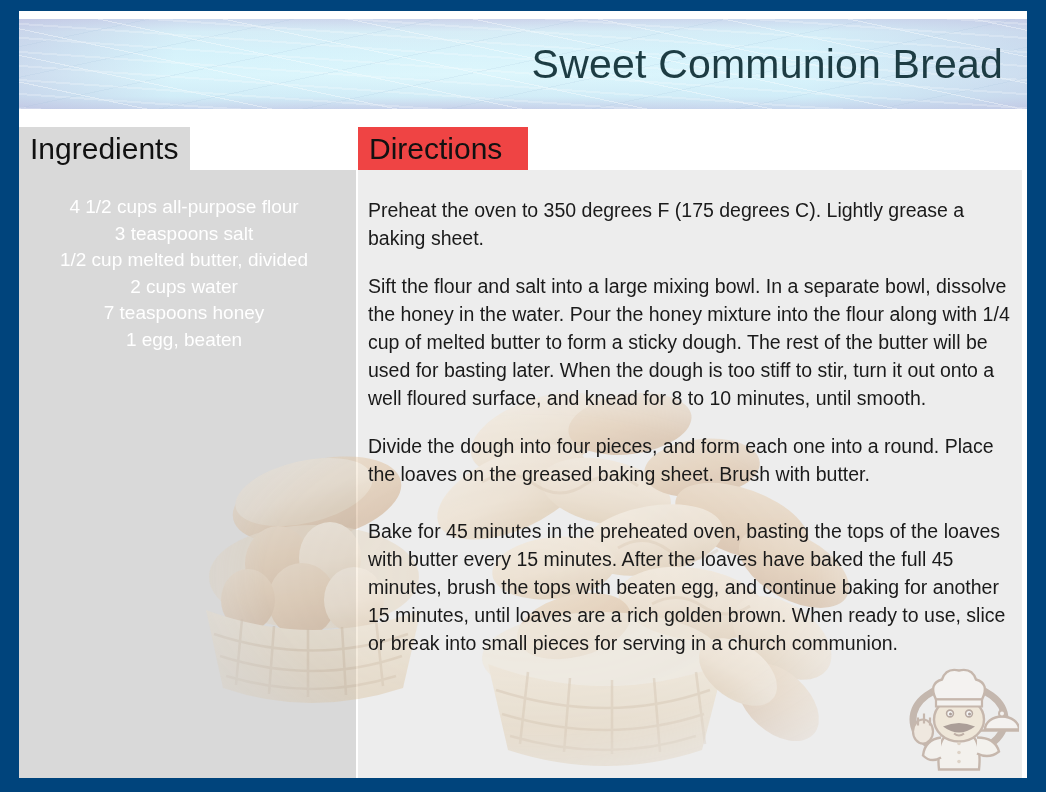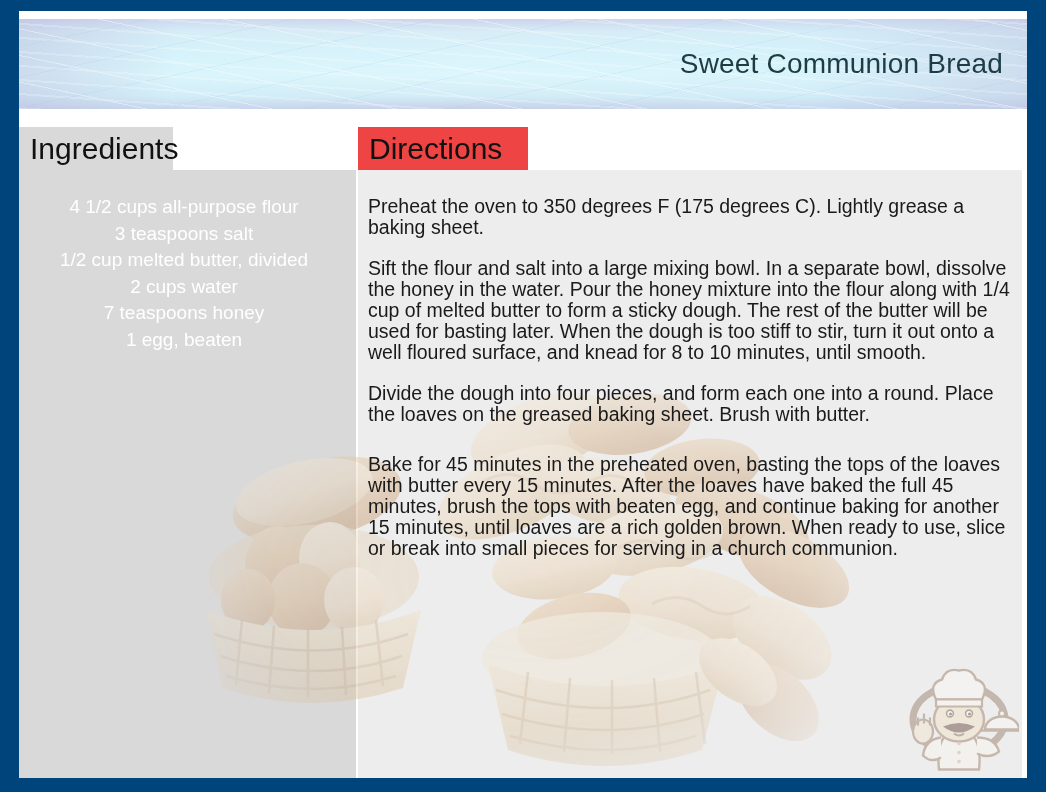--- a/index.html
+++ b/index.html
@@ -40,39 +40,39 @@
     opacity:.5;
     background-image:
       repeating-linear-gradient(12deg, rgba(255,255,255,0.75) 0px, rgba(255,255,255,0.75) 1px, rgba(255,255,255,0) 1px, rgba(255,255,255,0) 26px),
       repeating-linear-gradient(-12deg, rgba(160,190,215,0.30) 0px, rgba(160,190,215,0.30) 1px, rgba(160,190,215,0) 1px, rgba(160,190,215,0) 30px),
       repeating-linear-gradient(4deg, rgba(255,255,255,0.45) 0px, rgba(255,255,255,0.45) 2px, rgba(255,255,255,0) 2px, rgba(255,255,255,0) 14px);
   }
   .banner-title{
     position:absolute;
     right:24px;top:50%;
     transform:translateY(-50%);
-    font-size:28px;
+    font-size:41px;
     letter-spacing:.2px;
     color:#1d3c43;
     white-space:nowrap;
   }
 
   
   .tab{
     position:absolute;
     height:43px;
     line-height:43px;
     font-size:30px;
     color:#111111;
     padding-left:11px;
     box-sizing:border-box;
     white-space:nowrap;
   }
   .tab-ingredients{
-    left:19px;top:127px;width:154px;
+    left:19px;top:127px;width:171px;
     background:#d9d9d9;
   }
   .tab-directions{
     left:358px;top:127px;width:170px;
     background:#ef4444;
   }
 
   
   .panel{
     position:absolute;
@@ -116,21 +116,21 @@
   }
 
   .dir-body{
     position:absolute;
     left:368px;top:196px;
     width:650px;
     z-index:5;
   }
   .dir-para{
     font-size:19.5px;
-    line-height:21px;
+    line-height:28px;
     color:#1a1a1a;
     margin:0 0 20px 0;
   }
   .dir-para:last-child{margin-bottom:0;margin-top:29px;}
 
   
   .chef-logo{
     position:absolute;
     left:899px;top:657px;
     width:120px;height:121px;

